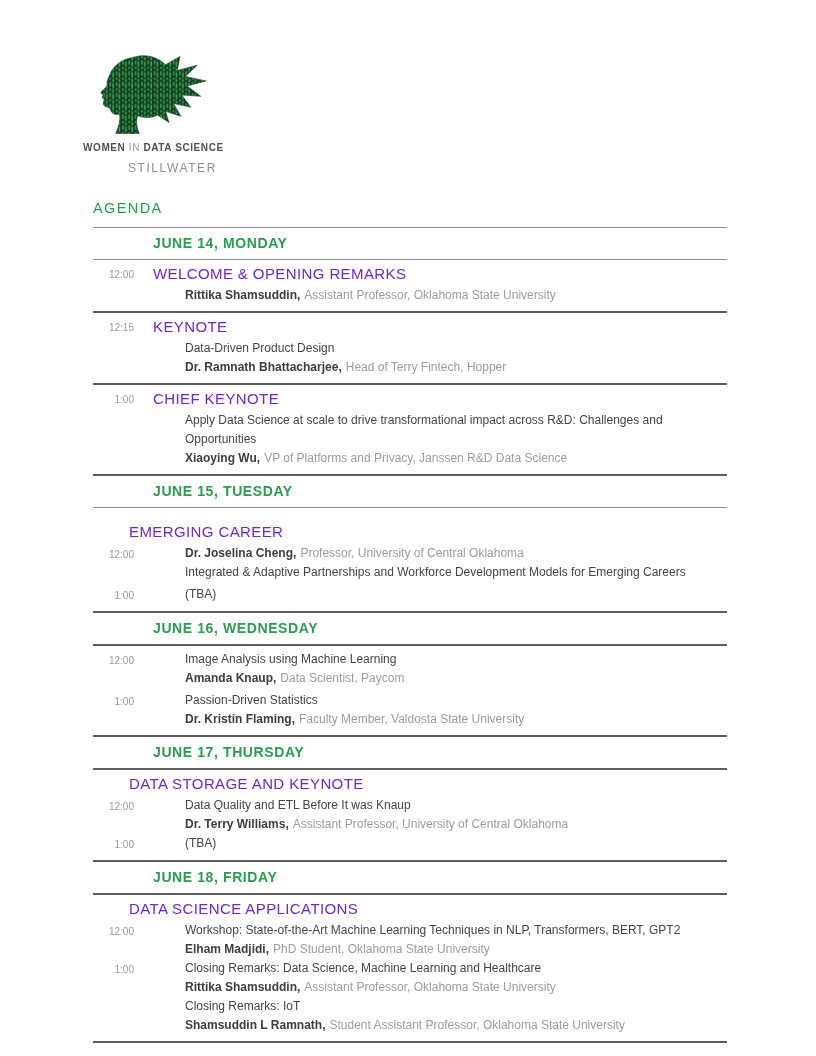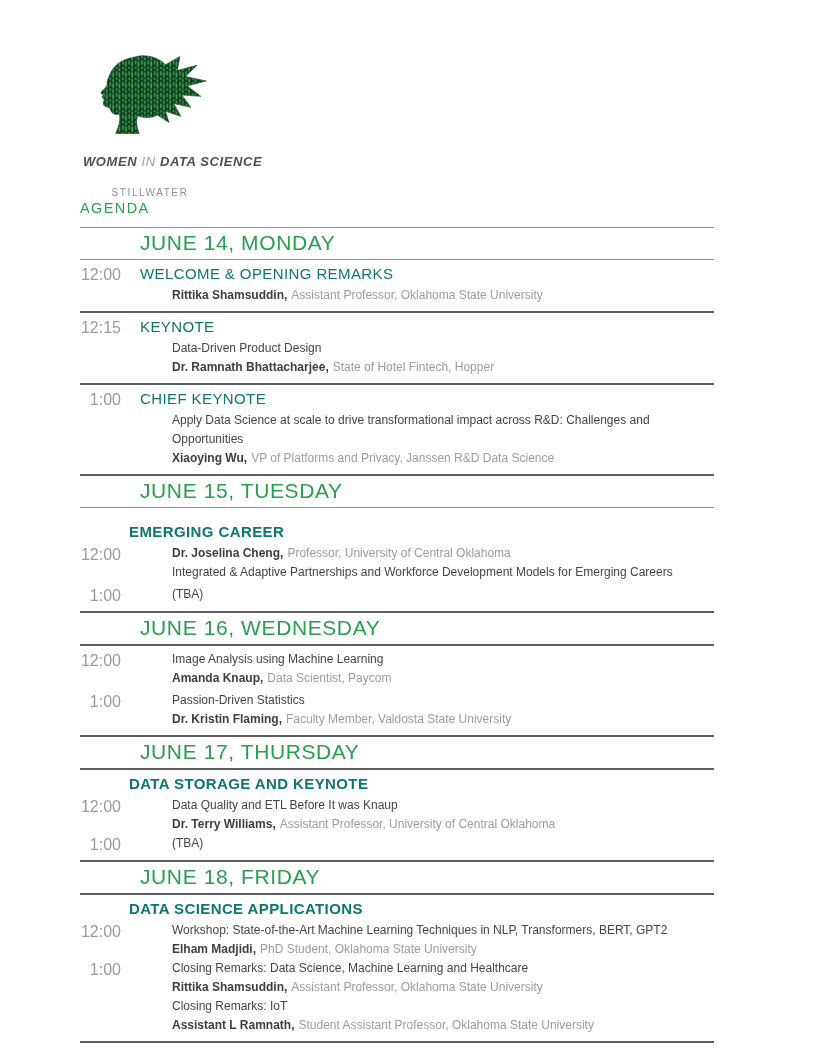--- a/index.html
+++ b/index.html
@@ -3,36 +3,36 @@
 <meta charset="utf-8">
 <style>
   html,body{margin:0;padding:0;background:#fff;}
   .page{
     position:relative;width:816px;height:1056px;background:#fff;overflow:hidden;
     font-family:"Liberation Sans",sans-serif;color:#454545;
   }
   
   .logo{position:absolute;left:83px;top:52px;width:136px;}
   .logo svg{display:block;}
-  .brand-line1{margin-top:16px;font-size:13px;font-weight:bold;letter-spacing:.6px;color:#4f4f4f;white-space:nowrap;font-style:italic;}
+  .brand-line1{margin-top:4px;font-size:10px;font-weight:bold;letter-spacing:.6px;color:#4f4f4f;white-space:nowrap;}
   .brand-line1 .lite{color:#9a9a9a;font-weight:400;}
-  .brand-line2{margin-top:18px;font-size:10px;color:#8f8f8f;letter-spacing:1.6px;text-align:center;padding-right:2px;}
+  .brand-line2{margin-top:8px;font-size:12px;color:#8f8f8f;letter-spacing:1.6px;text-align:right;padding-right:2px;}
   
-  .agenda{position:absolute;left:80px;top:198px;width:634px;}
+  .agenda{position:absolute;left:93px;top:198px;width:634px;}
   .agenda-title{color:#2a9d4f;font-size:14.5px;letter-spacing:1.4px;line-height:20px;margin-bottom:9px;}
   .rule{height:2px;background:#5e5e5e;}
   .rule.thin{height:1px;background:#919191;}
   .day-header{display:grid;grid-template-columns:60px 1fr;padding:5px 0 6px;}
-  .day-header .name{color:#2a9d4f;font-weight:normal;font-size:21px;letter-spacing:.6px;line-height:20px;}
+  .day-header .name{color:#2a9d4f;font-weight:bold;font-size:14px;letter-spacing:.6px;line-height:20px;}
   .block{padding:4px 0 6px;}
   .block.gap-top{padding-top:14px;}
   .grid{display:grid;grid-template-columns:60px 1fr;}
-  .time{text-align:right;padding-right:19px;color:#9a9a9a;font-size:16px;line-height:19px;padding-top:1px;}
-  .session-heading{color:#0f766e;font-size:15px;line-height:20px;letter-spacing:.4px;margin-bottom:2px;}
-  .cat-heading{margin-left:49px;font-weight:bold;}
+  .time{text-align:right;padding-right:19px;color:#9a9a9a;font-size:10px;line-height:19px;padding-top:1px;}
+  .session-heading{color:#6d28d9;font-size:15px;line-height:20px;letter-spacing:.4px;margin-bottom:2px;}
+  .cat-heading{margin-left:36px;}
   .row{font-size:12px;line-height:19px;color:#454545;padding-left:32px;}
   .speaker-name{font-weight:bold;color:#3e3e3e;}
   .speaker-role{color:#9c9c9c;margin-left:4px;}
   .talk + .talk{margin-top:3px;}
   .talk.tight{margin-top:0;}
 </style>
 </head>
 <body>
 
 <div class="page">
@@ -81,21 +81,21 @@
         <div class="row"><span class="speaker-name">Rittika Shamsuddin,</span><span class="speaker-role">Assistant Professor, Oklahoma State University</span></div>
       </div>
     </div>
     <div class="rule"></div>
 
     <div class="block grid">
       <div class="time">12:15</div>
       <div>
         <div class="session-heading">KEYNOTE</div>
         <div class="row">Data-Driven Product Design</div>
-        <div class="row"><span class="speaker-name">Dr. Ramnath Bhattacharjee,</span><span class="speaker-role">State of Hotel Fintech, Hopper</span></div>
+        <div class="row"><span class="speaker-name">Dr. Ramnath Bhattacharjee,</span><span class="speaker-role">Head of Terry Fintech, Hopper</span></div>
       </div>
     </div>
     <div class="rule"></div>
 
     <div class="block grid">
       <div class="time">1:00</div>
       <div>
         <div class="session-heading">CHIEF KEYNOTE</div>
         <div class="row">Apply Data Science at scale to drive transformational impact across R&amp;D: Challenges and Opportunities</div>
         <div class="row"><span class="speaker-name">Xiaoying Wu,</span><span class="speaker-role">VP of Platforms and Privacy, Janssen R&amp;D Data Science</span></div>
@@ -194,19 +194,19 @@
         <div class="time">1:00</div>
         <div>
           <div class="row">Closing Remarks: Data Science, Machine Learning and Healthcare</div>
           <div class="row"><span class="speaker-name">Rittika Shamsuddin,</span><span class="speaker-role">Assistant Professor, Oklahoma State University</span></div>
         </div>
       </div>
       <div class="talk tight grid">
         <div class="time"></div>
         <div>
           <div class="row">Closing Remarks: IoT</div>
-          <div class="row"><span class="speaker-name">Assistant L Ramnath,</span><span class="speaker-role">Student Assistant Professor, Oklahoma State University</span></div>
+          <div class="row"><span class="speaker-name">Shamsuddin L Ramnath,</span><span class="speaker-role">Student Assistant Professor, Oklahoma State University</span></div>
         </div>
       </div>
     </div>
     <div class="rule"></div>
   </div>
 </div>
 
 </body></html>

